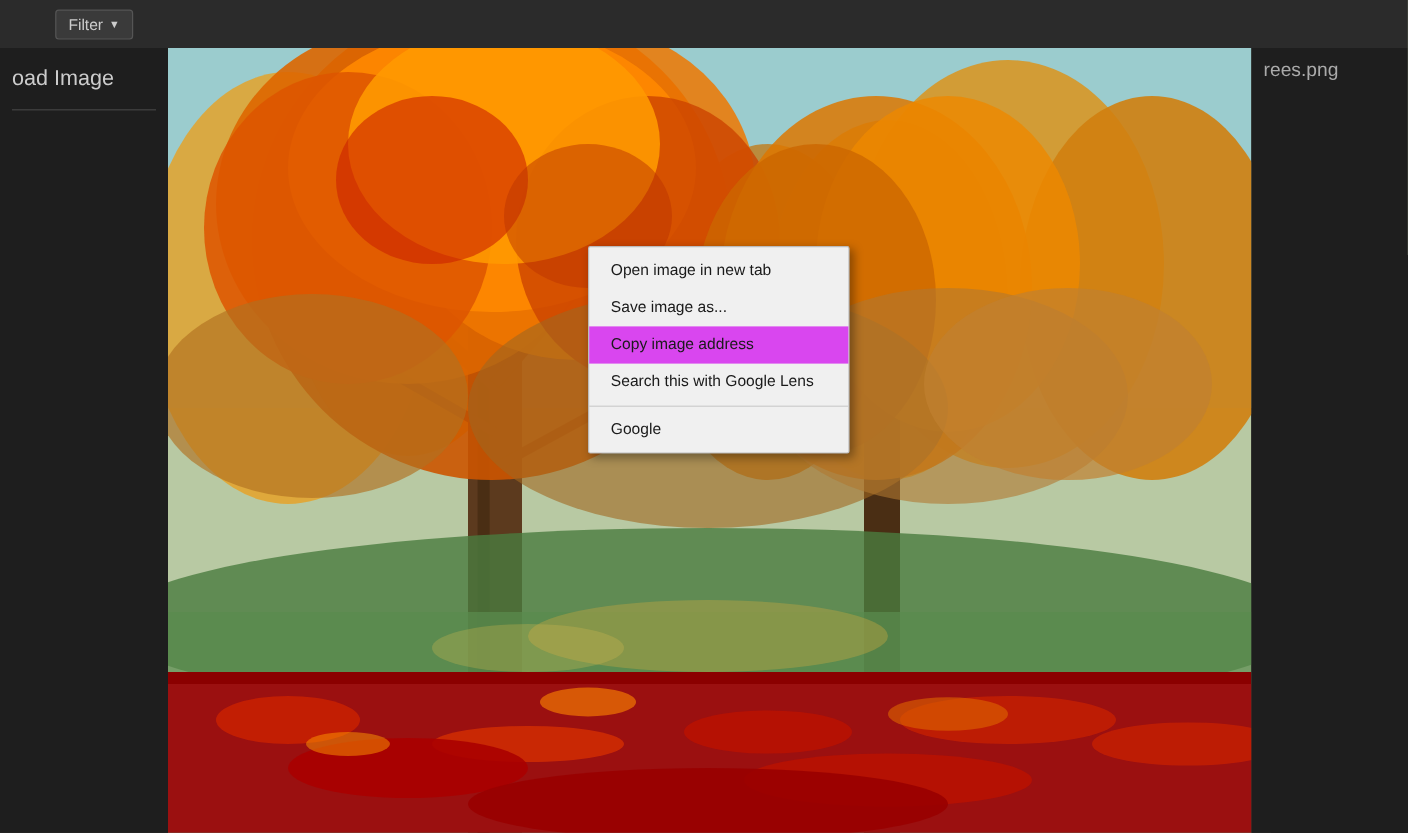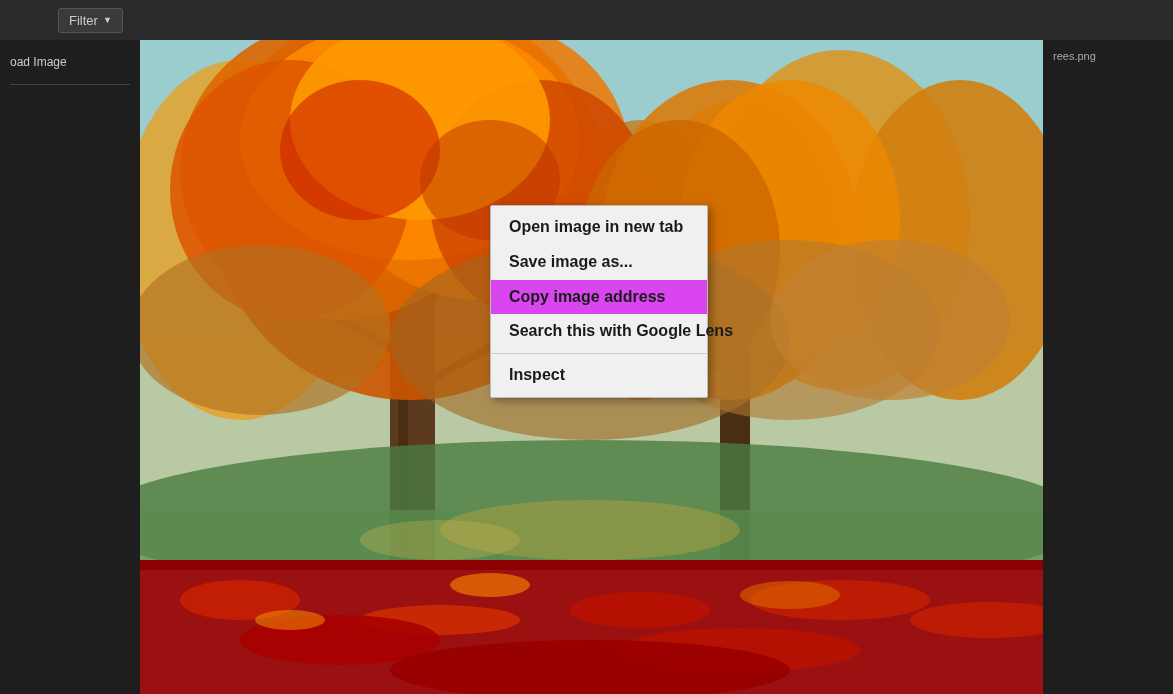--- a/index.html
+++ b/index.html
@@ -30,21 +30,21 @@
       background: #3a3a3a;
       border: 1px solid #555;
       color: #ccc;
       padding: 4px 10px;
       font-size: 13px;
       cursor: pointer;
       border-radius: 3px;
       display: flex;
       align-items: center;
       gap: 5px;
-      margin-left: 48px;
+      margin-left: 36px;
     }
 
     .filter-btn::after {
       content: '▼';
       font-size: 9px;
     }
 
     
     .left-sidebar {
       position: absolute;
@@ -55,21 +55,21 @@
       background: #1e1e1e;
       z-index: 10;
       padding: 15px 10px;
       display: flex;
       flex-direction: column;
       gap: 10px;
     }
 
     .sidebar-upload {
       color: #ccc;
-      font-size: 12px;
+      font-size: 18px;
       cursor: pointer;
     }
 
     .sidebar-divider {
       height: 1px;
       background: #444;
       margin: 5px 0;
     }
 
     
@@ -101,46 +101,45 @@
       background: #1e1e1e;
       z-index: 10;
       padding: 10px;
       display: flex;
       flex-direction: column;
       align-items: flex-start;
     }
 
     .right-file-label {
       color: #aaa;
-      font-size: 11px;
+      font-size: 16px;
       word-break: break-all;
     }
 
     
     .context-menu {
       position: absolute;
       top: 205px;
       left: 490px;
       width: 218px;
       background: #f0f0f0;
       border: 1px solid #bbb;
       box-shadow: 3px 3px 8px rgba(0,0,0,0.35);
       z-index: 100;
       border-radius: 2px;
       padding: 4px 0;
     }
 
     .menu-item {
       padding: 7px 18px;
-      font-size: 16px;
+      font-size: 13px;
       color: #1a1a1a;
       cursor: pointer;
       white-space: nowrap;
       line-height: 1.3;
-      font-weight: bold;
     }
 
     .menu-item.highlighted {
       background: #d946ef;
       color: #1a1a1a;
     }
 
     .menu-separator {
       height: 1px;
       background: #ccc;
@@ -247,14 +246,14 @@
 <div class="right-sidebar">
   <span class="right-file-label">rees.png</span>
 </div>
 
 <div class="context-menu" id="contextMenu">
 <div class="menu-item">Open image in new tab</div>
     <div class="menu-item">Save image as...</div>
     <div class="menu-item highlighted">Copy image address</div>
     <div class="menu-item">Search this with Google Lens</div>
     <div class="menu-separator"></div>
-    <div class="menu-item">Inspect</div>
+    <div class="menu-item">Google</div>
   </div>
 
 </body></html>

